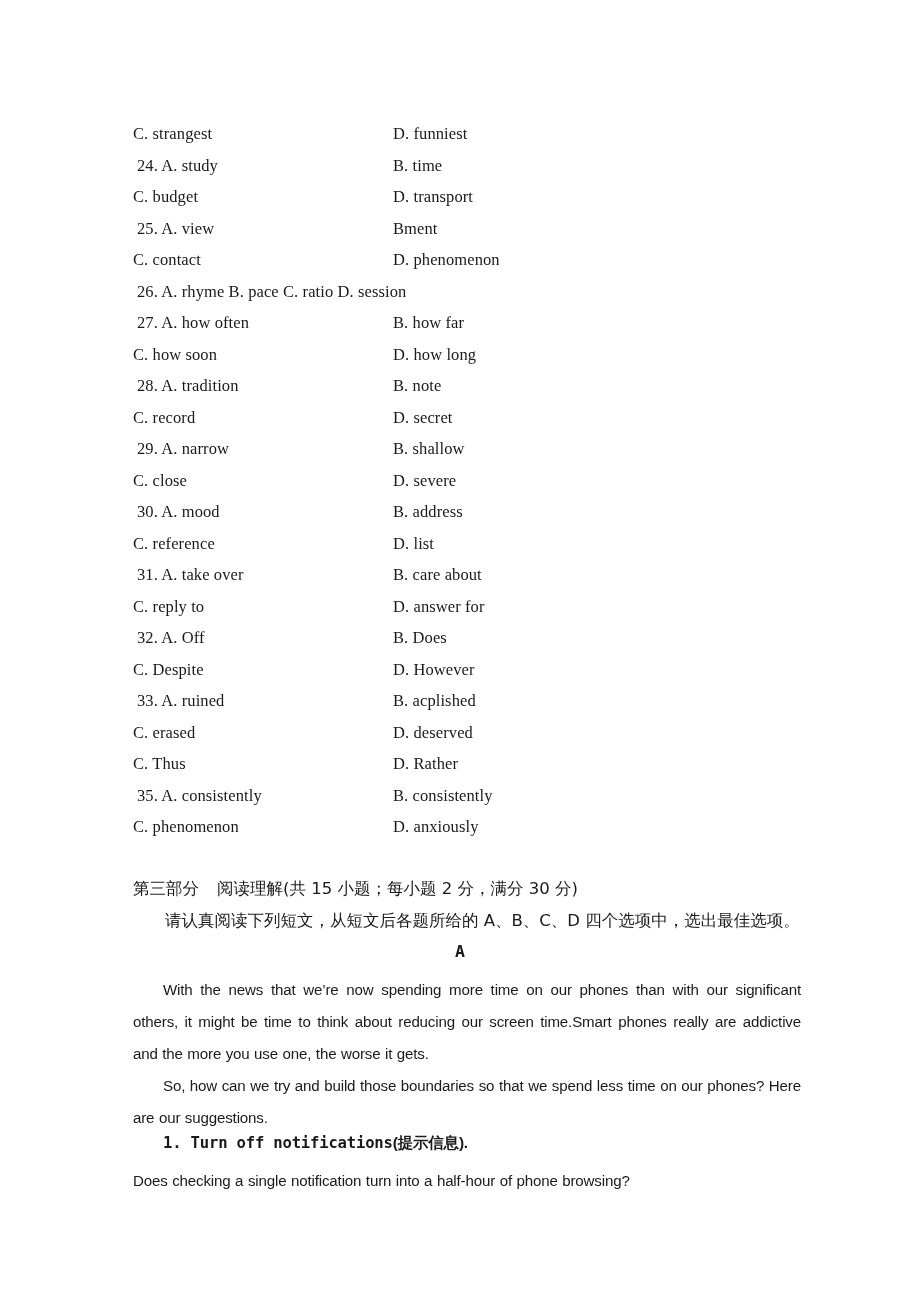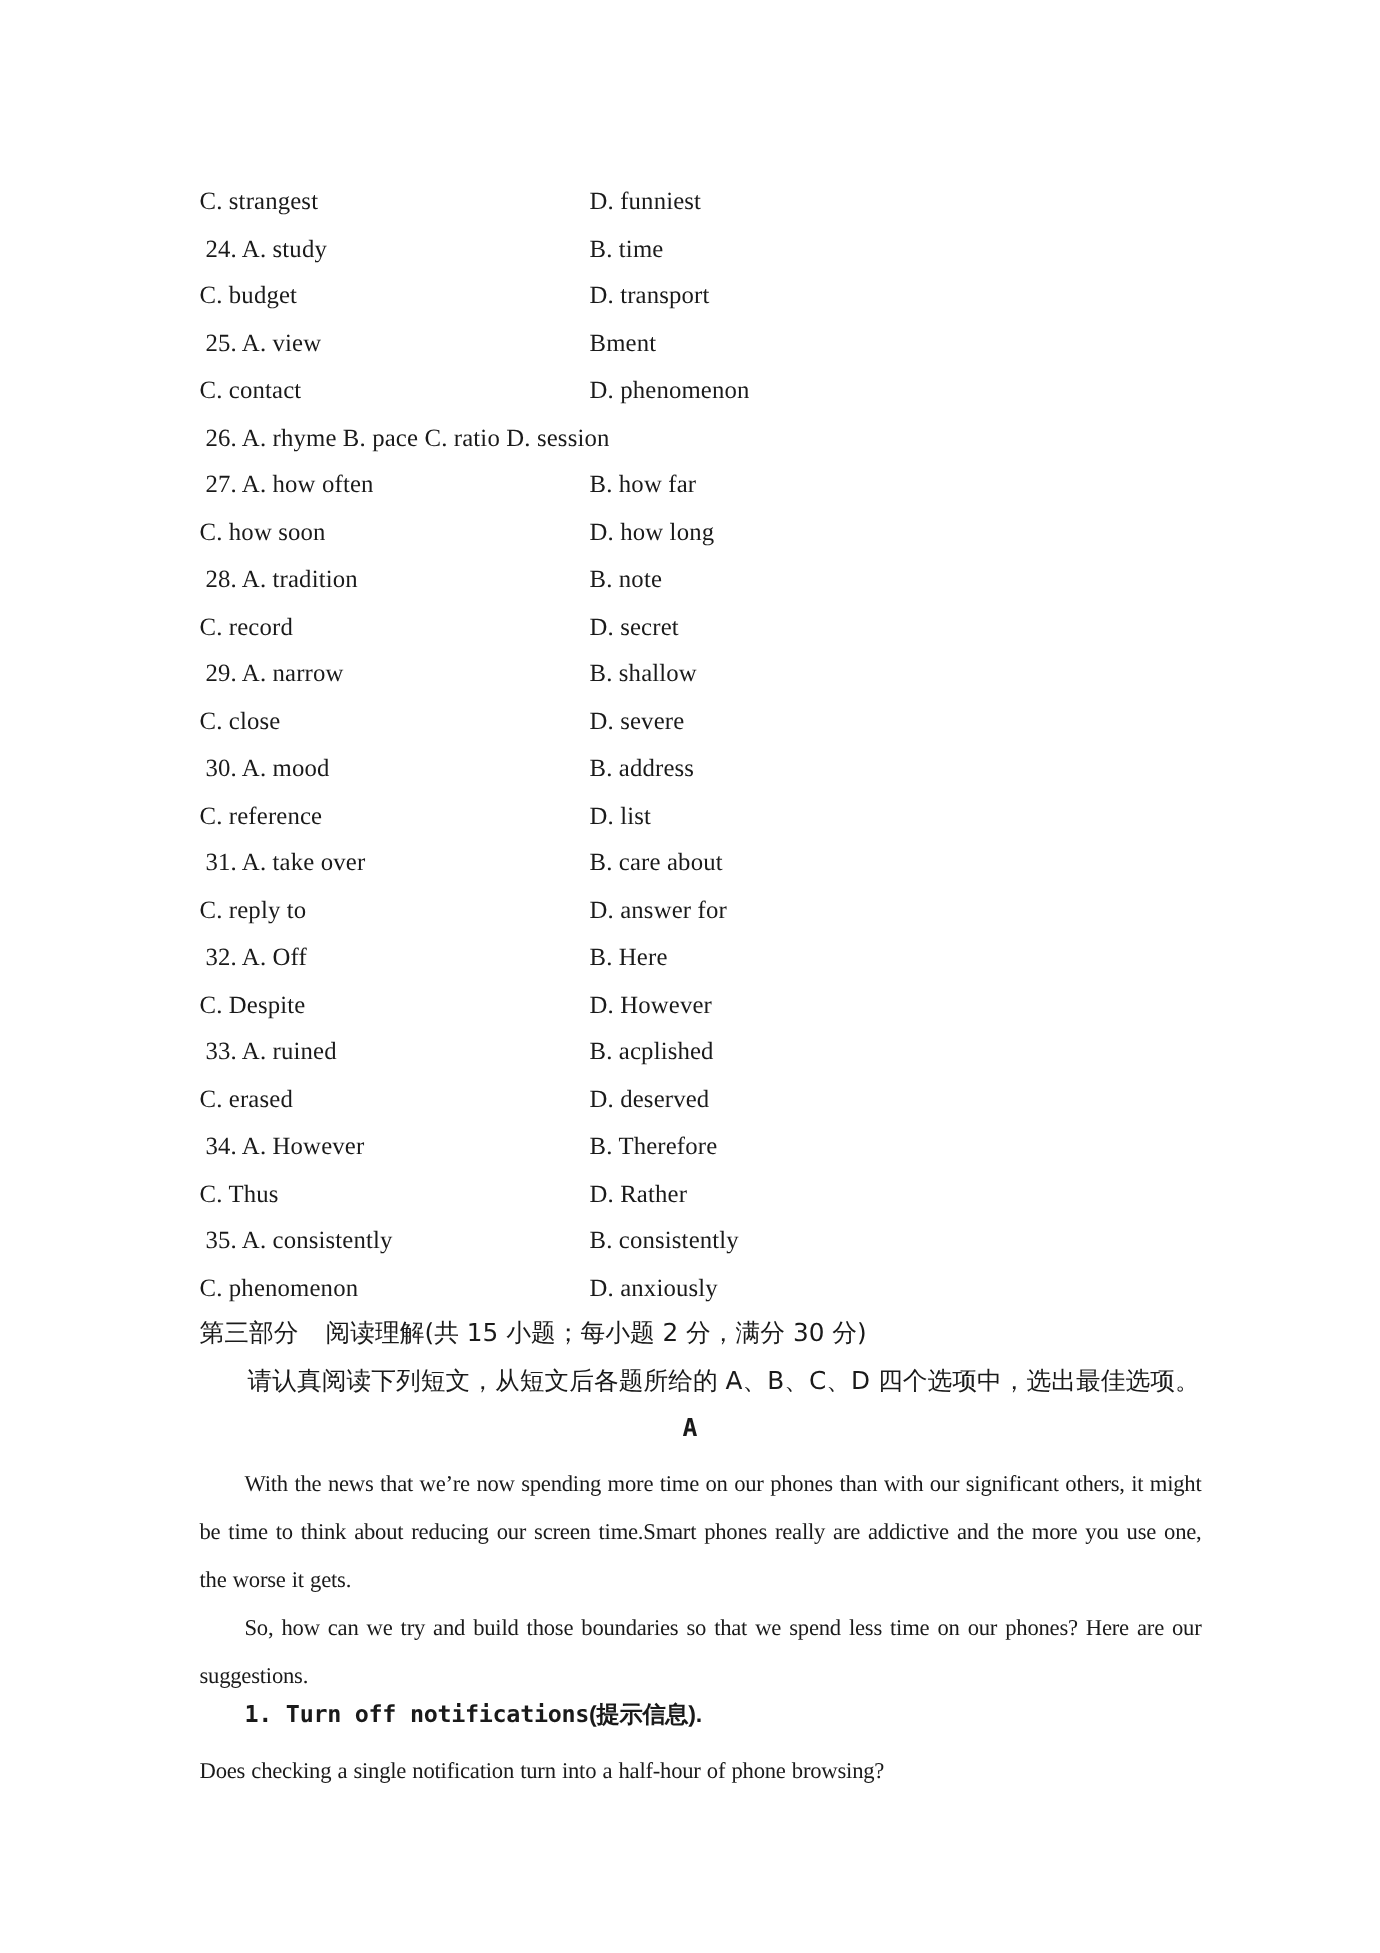--- a/index.html
+++ b/index.html
@@ -87,21 +87,21 @@
     font-size: 16.5px;
     font-weight: bold;
     font-family: "DejaVu Sans Mono", "Liberation Mono", monospace;
   }
 
   
   .para {
     position: absolute;
     left: 133px;
     width: 668px;
-    font-family: Liberation Serif, serif;
+    font-family: Liberation Sans, sans-serif;
     font-size: 15.1px;
     line-height: 32px;
     text-align: justify;
     text-justify: inter-word;
     text-indent: 30px;
     letter-spacing: -0.15px;
     word-spacing: 0.5px;
   }
   .para.p1 { top: 962px; }
   .para.p2 { top: 1058px; }
@@ -189,37 +189,33 @@
       <div class="opt-row">
         <span class="col-a numbered">31. A. take over</span>
         <span class="col-b">B. care about</span>
       </div>
       <div class="opt-row">
         <span class="col-a">C. reply to</span>
         <span class="col-b">D. answer for</span>
       </div>
       <div class="opt-row">
         <span class="col-a numbered">32. A. Off</span>
-        <span class="col-b">B. Here</span>
+        <span class="col-b">B. Does</span>
       </div>
       <div class="opt-row">
         <span class="col-a">C. Despite</span>
         <span class="col-b">D. However</span>
       </div>
       <div class="opt-row">
         <span class="col-a numbered">33. A. ruined</span>
         <span class="col-b">B. acplished</span>
       </div>
       <div class="opt-row">
         <span class="col-a">C. erased</span>
         <span class="col-b">D. deserved</span>
-      </div>
-      <div class="opt-row">
-        <span class="col-a numbered">34. A. However</span>
-        <span class="col-b">B. Therefore</span>
       </div>
       <div class="opt-row">
         <span class="col-a">C. Thus</span>
         <span class="col-b">D. Rather</span>
       </div>
       <div class="opt-row">
         <span class="col-a numbered">35. A. consistently</span>
         <span class="col-b">B. consistently</span>
       </div>
       <div class="opt-row">

